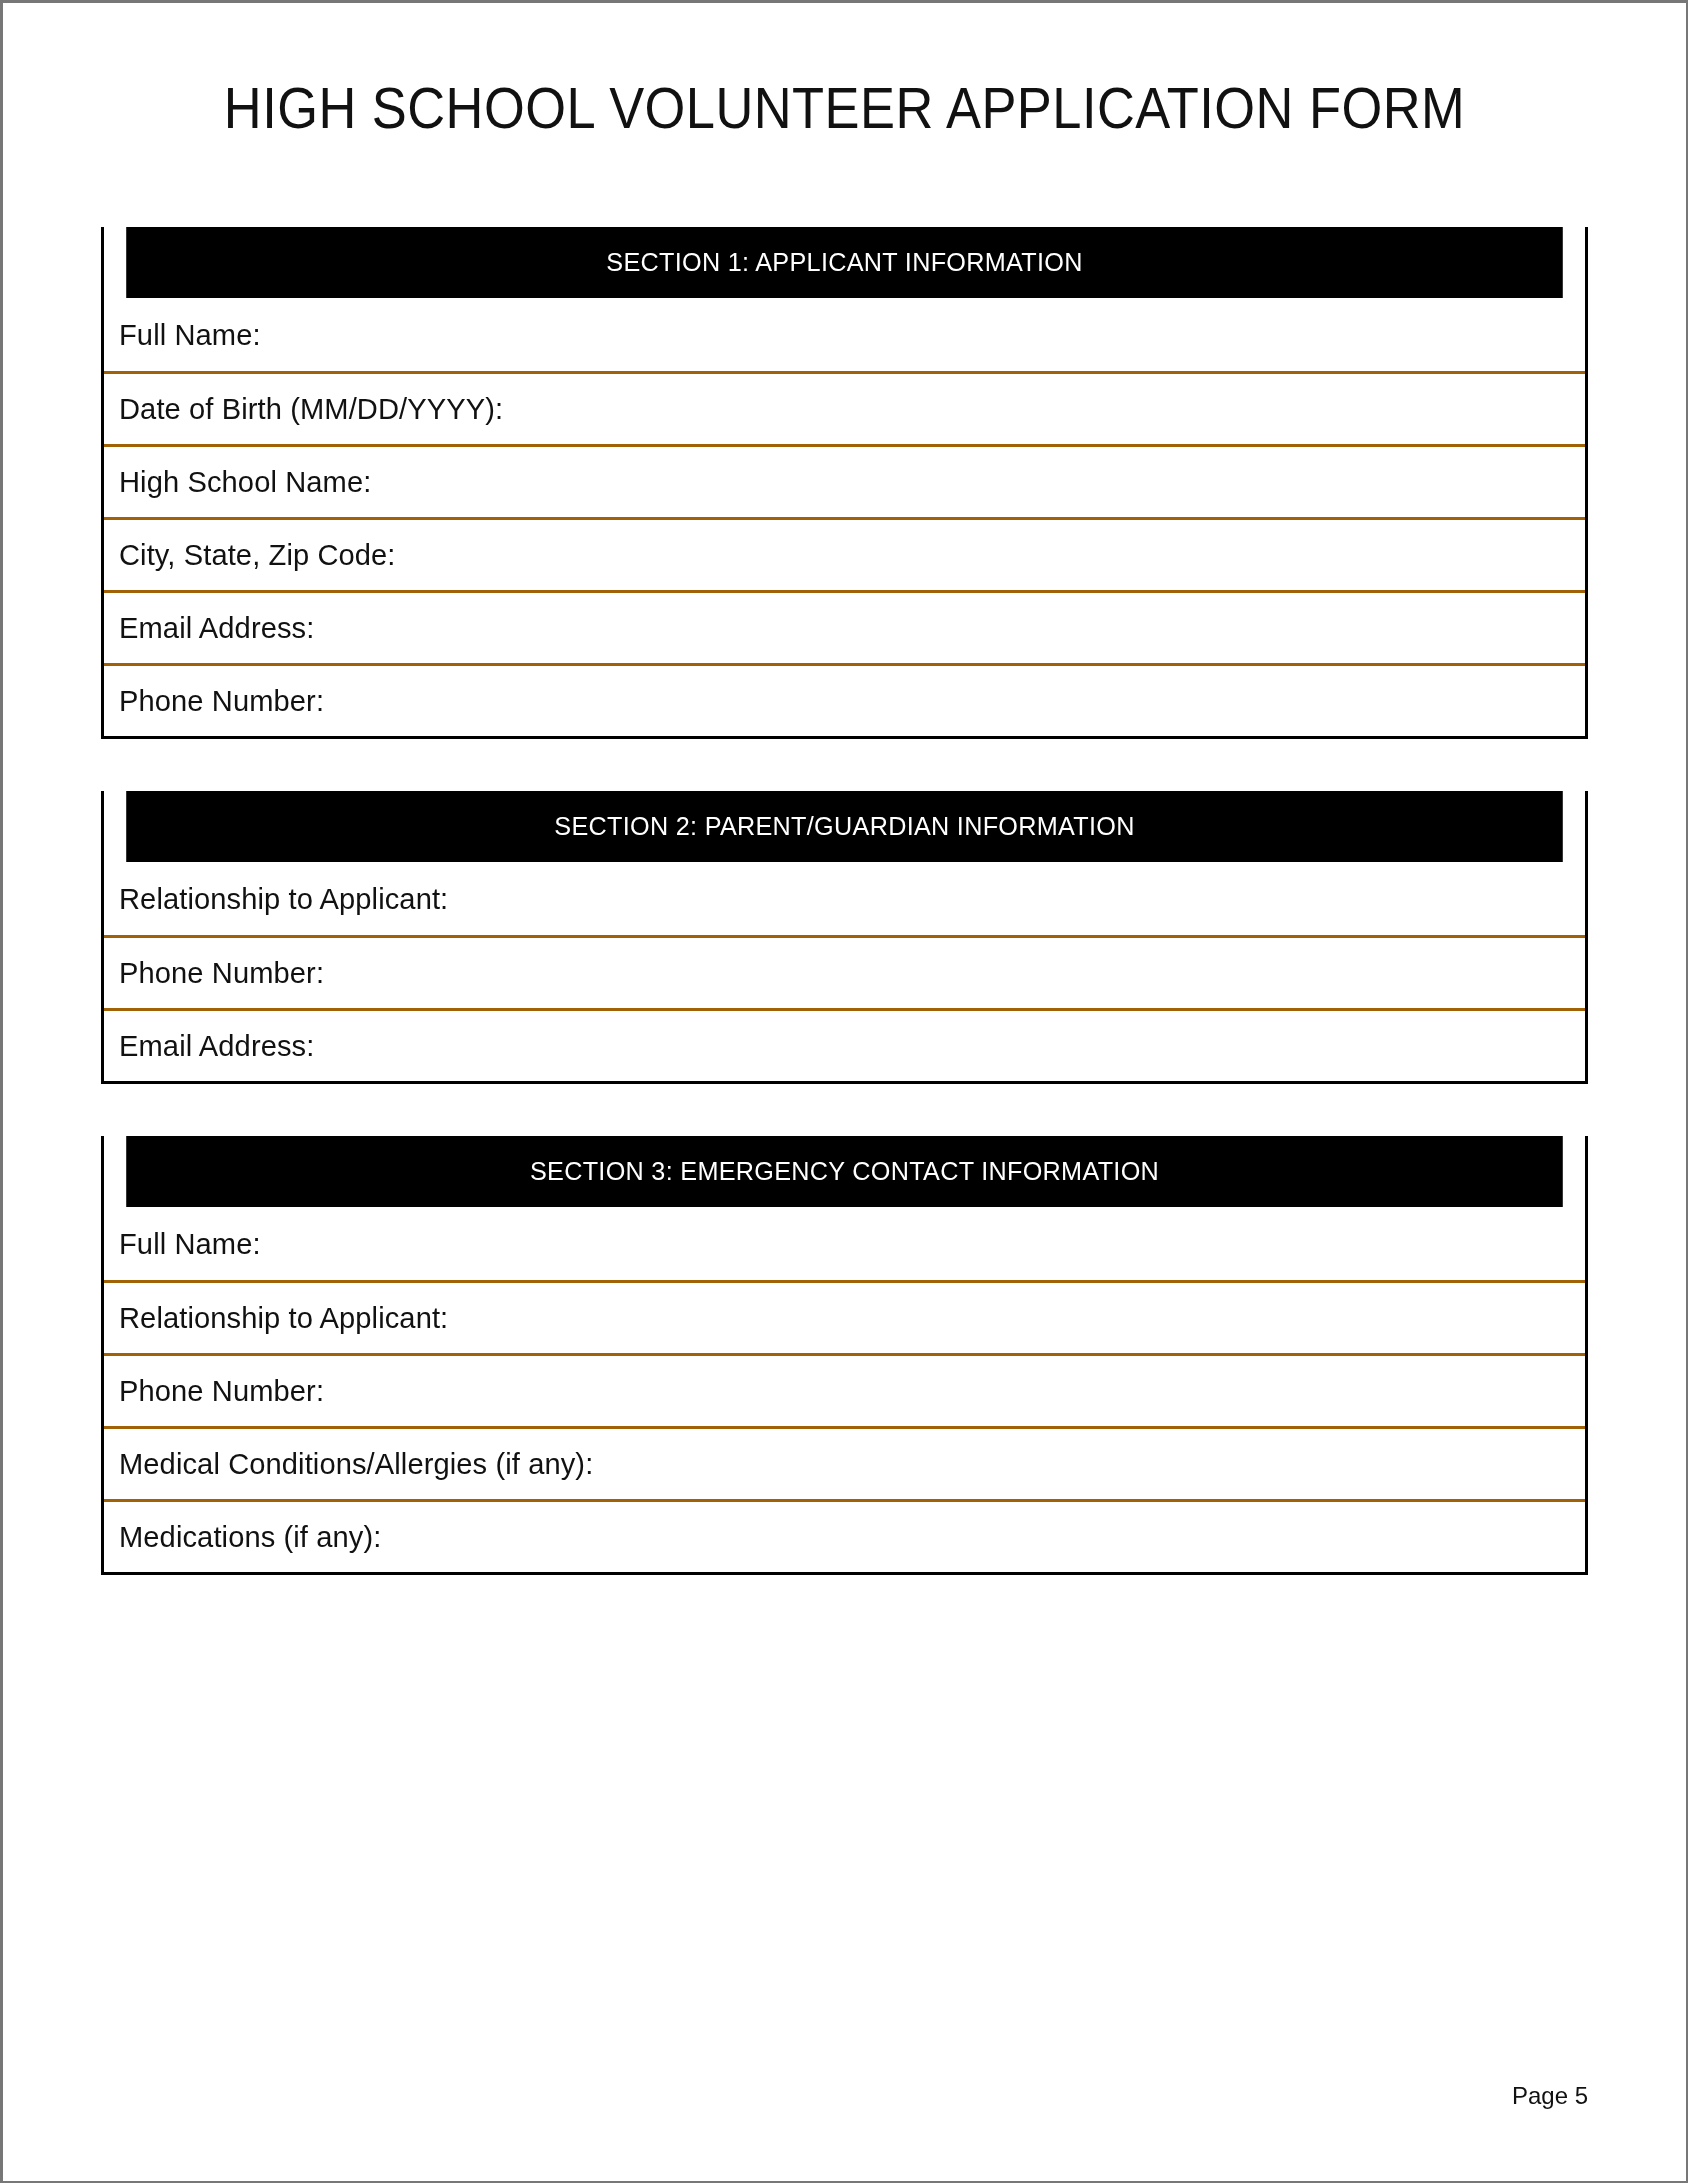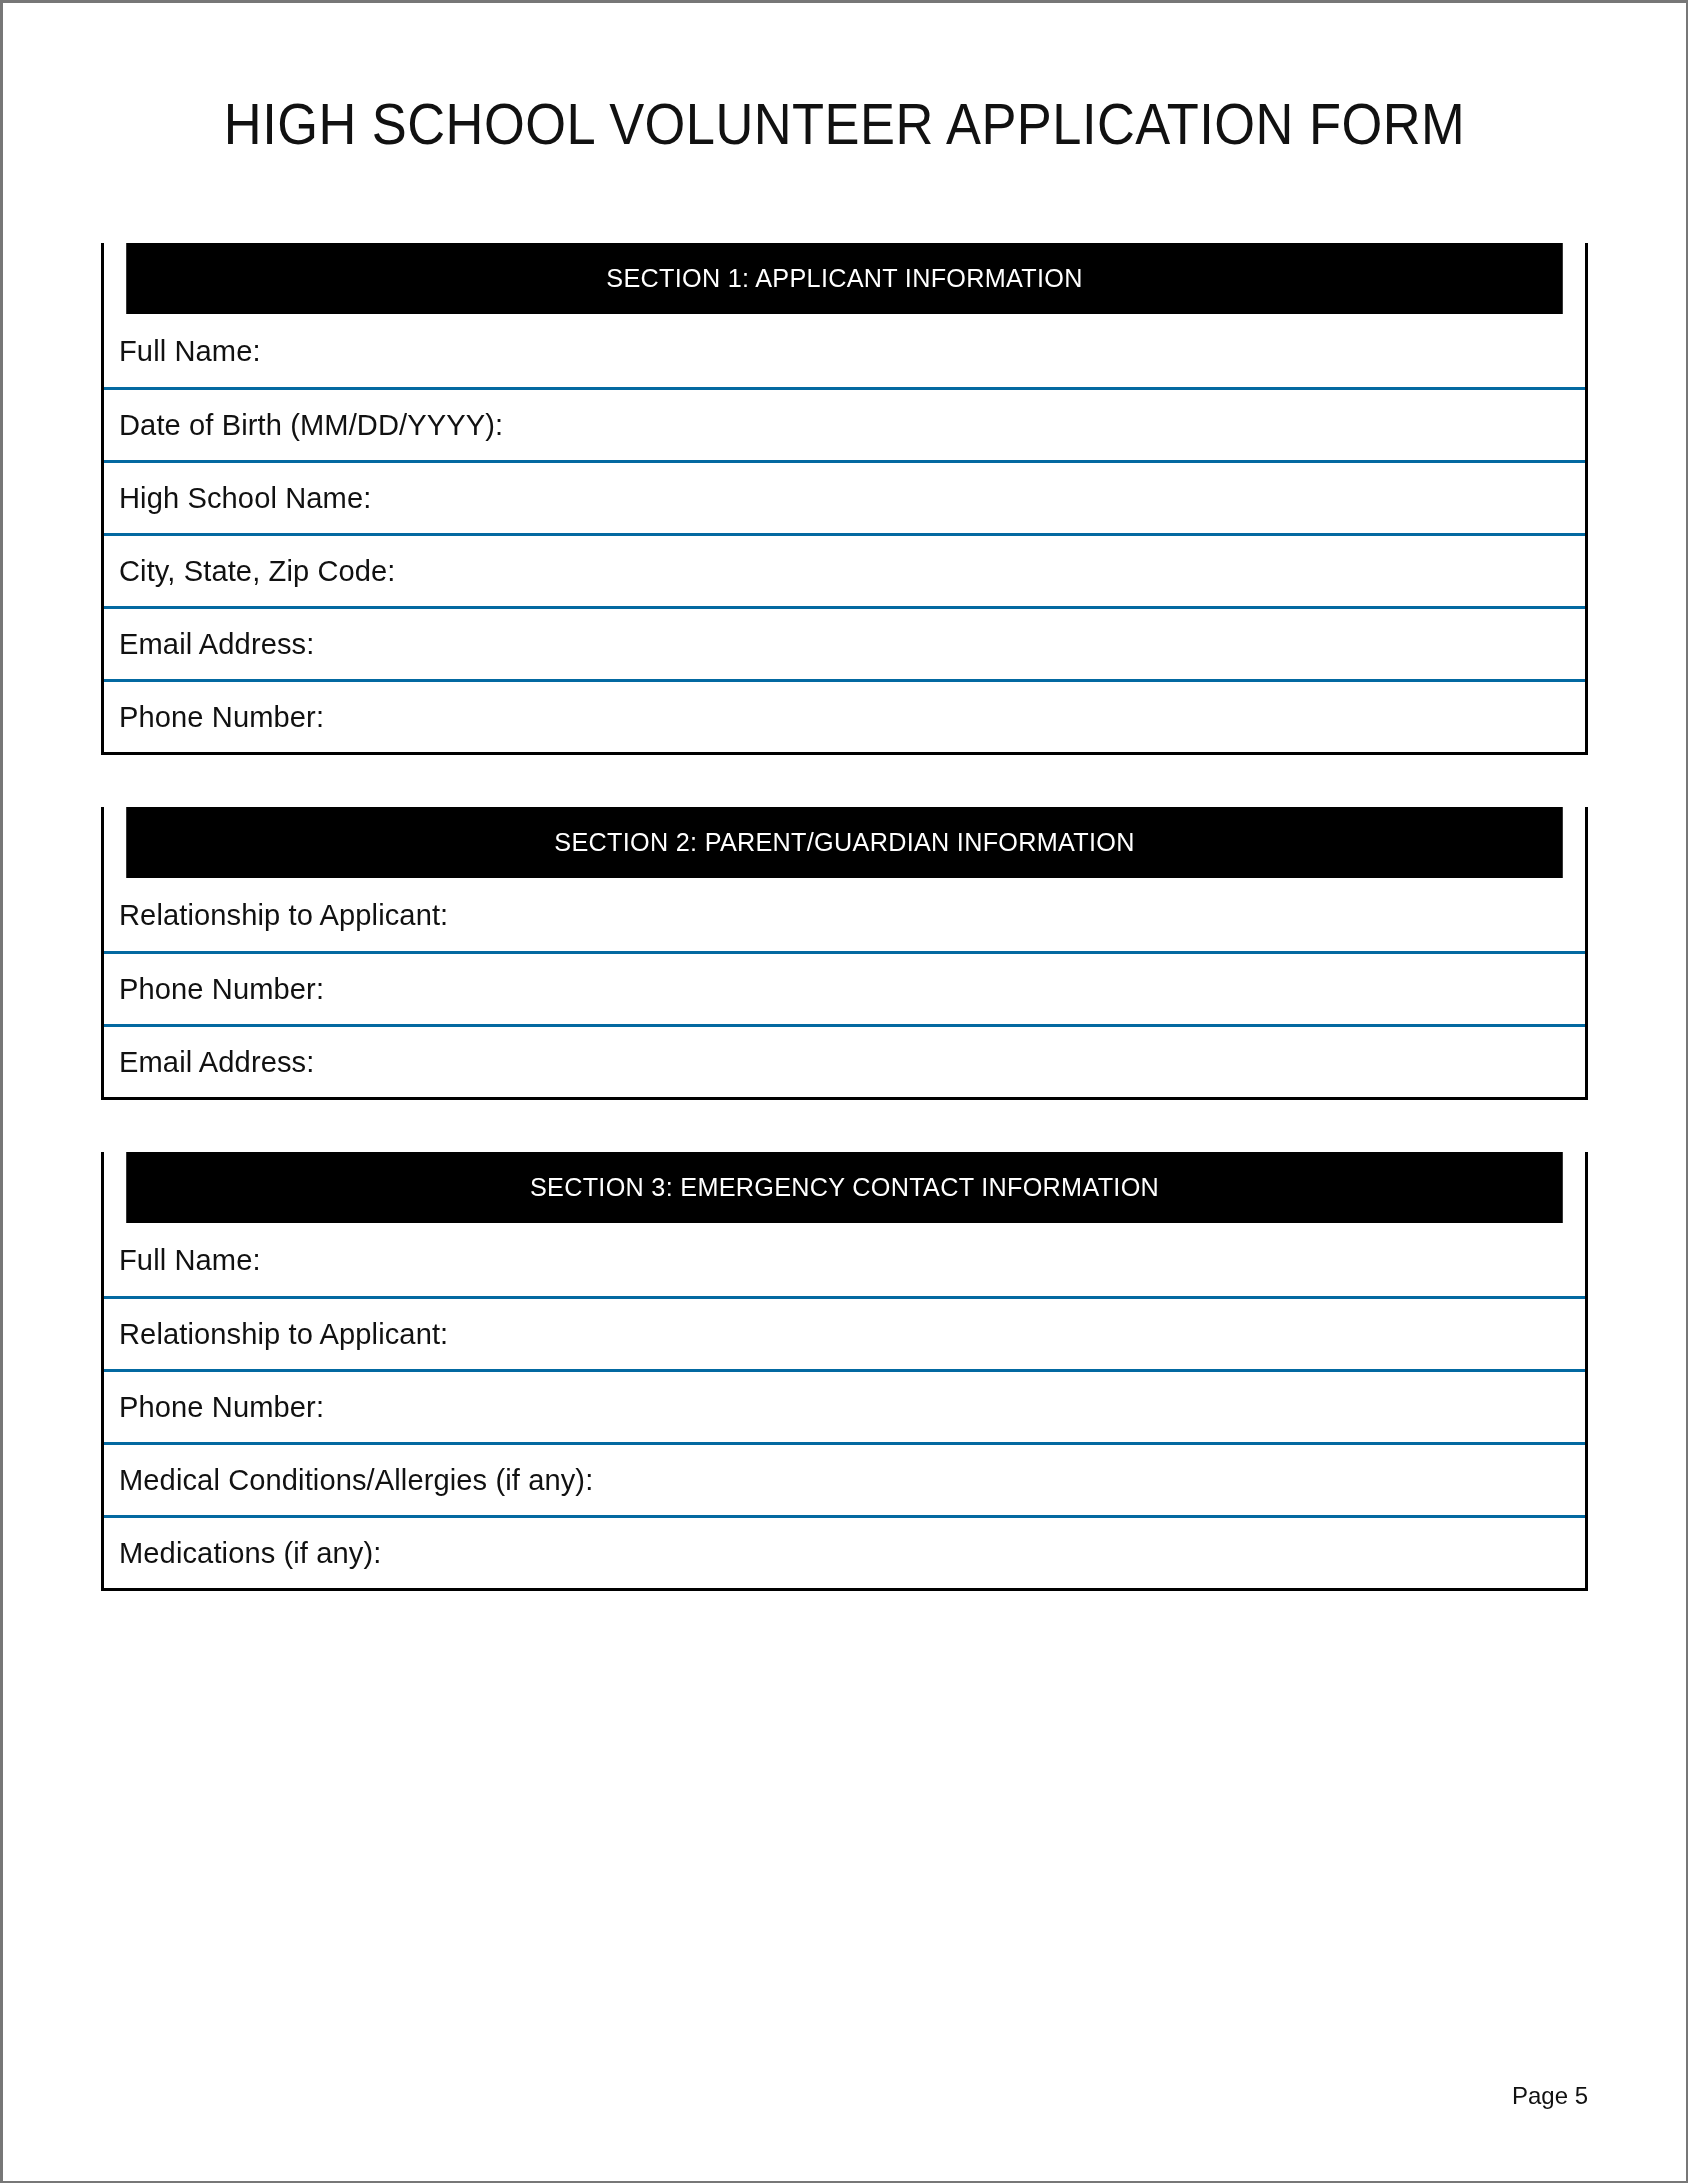--- a/index.html
+++ b/index.html
@@ -21,21 +21,21 @@
     border: 3px solid #777777;
     background: #ffffff;
     position: relative;
     overflow: hidden;
   }
 
   .page-inner {
     box-sizing: border-box;
     width: 100%;
     height: 100%;
-    padding: 16px 98px;
+    padding: 0 98px;
     position: relative;
   }
 
   
   .doc-title {
     text-align: center;
     font-family: "Liberation Sans", sans-serif;
     font-size: 57px;
     font-weight: 300;
     letter-spacing: 0.5px;
@@ -66,21 +66,21 @@
     letter-spacing: 0.3px;
     line-height: 1;
     padding: 22px 10px 23px 10px;
     transform: scaleX(0.97);
     transform-origin: center;
   }
 
   .field-row {
     box-sizing: border-box;
     height: 73px;
-    border-top: 3px solid #0369a1;
+    border-top: 3px solid #a16207;
     display: flex;
     align-items: center;
     padding-left: 15px;
     background: #ffffff;
   }
   .field-row:first-of-type {
     border-top: none;
   }
 
   .field-label {

